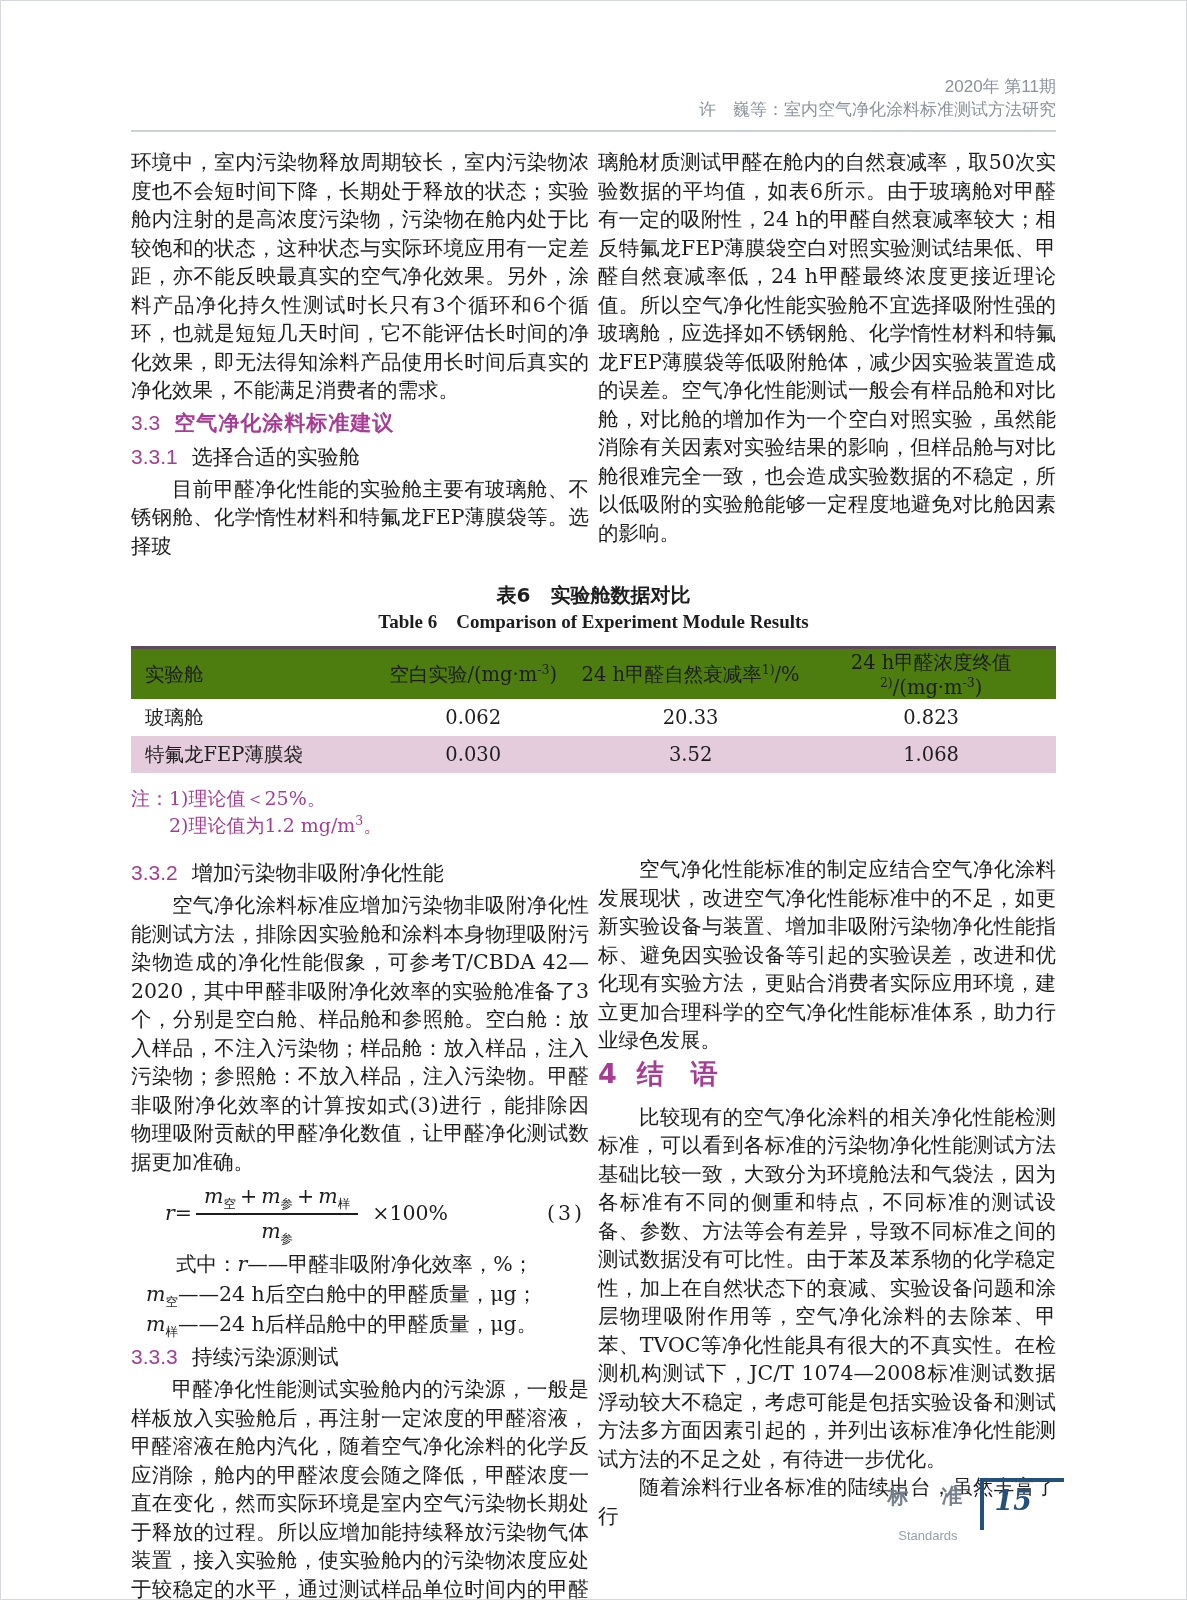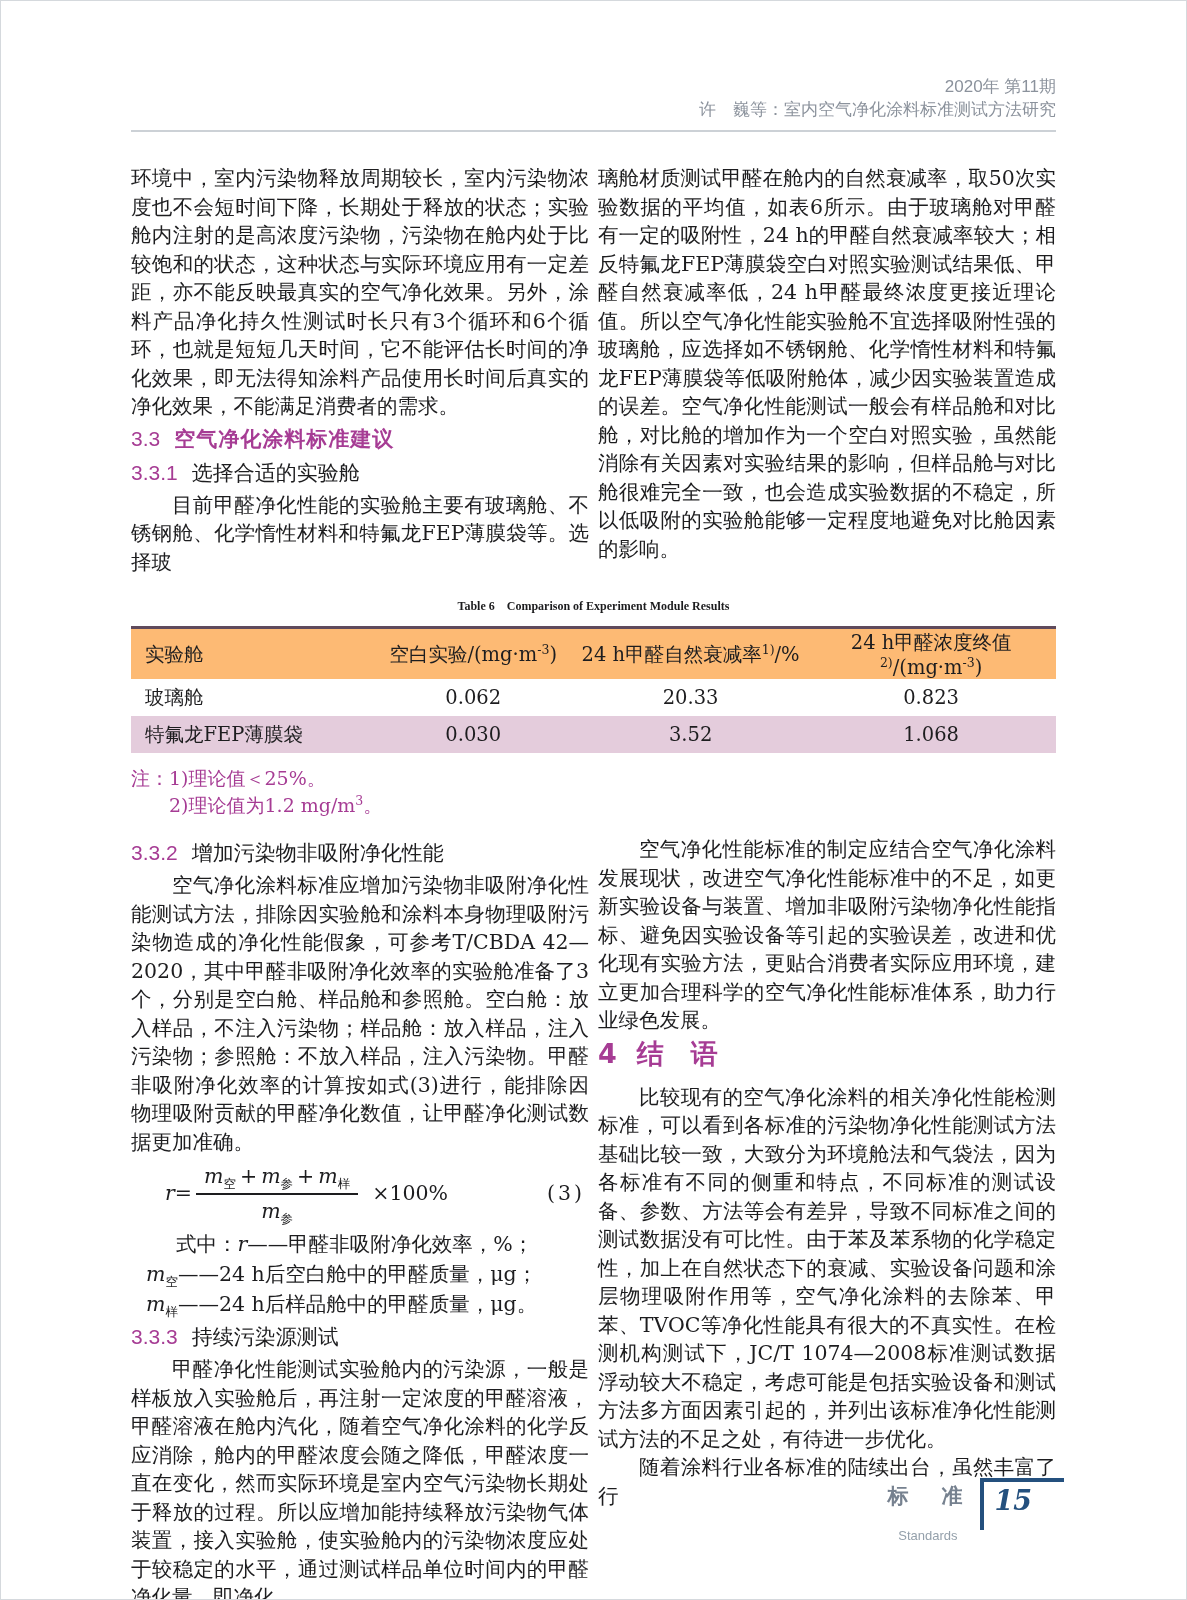--- a/index.html
+++ b/index.html
@@ -13,42 +13,42 @@
   .page-header {
     display:flex; justify-content:space-between; align-items:flex-end;
     font-family:"Liberation Sans","DejaVu Sans",sans-serif;
     font-size:17px; color:#8b929c; padding-bottom:9px;
     border-bottom:2px solid #ccd1d6;
     flex-direction:column;
   }
   
   .two-col { display:flex; justify-content:space-between; }
   .col { width:458px; font-size:20.5px; line-height:28.5px; text-align:justify; }
-  .top-cols { margin-top:32px; }
+  .top-cols { margin-top:16px; }
   .bottom-cols { margin-top:4px; }
   p { margin:0; }
   .indent { text-indent:2em; }
   
   .h-sub { font-size:21px; line-height:31px; margin:2px 0; text-align:left; }
   .h-num { font-family:"Liberation Sans","DejaVu Sans",sans-serif; color:#a63c94; margin-right:14px; }
   .h-purple .h-title { color:#a63c94; font-weight:bold; font-family:"DejaVu Sans","Liberation Sans",sans-serif; letter-spacing:1px; }
   .h-black .h-title { color:#1d1d1f; font-weight:normal; }
   .h-main { color:#a63c94; font-weight:bold; font-size:27px; line-height:34px;
     font-family:"DejaVu Sans","Liberation Sans",sans-serif; margin:2px 0 12px; text-align:left; }
   .h-main .h-main-num { margin-right:20px; color:#a63c94; }
   
   .table-block { margin-top:22px; }
   .tbl-title-cn { text-align:center; font-weight:bold; font-size:20px;
     font-family:"DejaVu Sans","Liberation Sans",sans-serif; }
-  .tbl-title-en { text-align:center; font-weight:bold; font-size:12px; margin-top:5px;
+  .tbl-title-en { text-align:center; font-weight:bold; font-size:19px; 
     font-family:"Liberation Serif","DejaVu Serif",serif; }
   table.data { width:100%; border-collapse:collapse; margin-top:11px; border-top:3px solid #5f4a5c; }
   table.data th, table.data td { font-weight:normal; font-size:19.5px; height:37px; text-align:center; padding:0 4px; }
   table.data th.c1, table.data td.c1 { text-align:left; padding-left:14px; }
-  table.data thead tr { background:#fdba74; }
+  table.data thead tr { background:#4d7c0f; }
   table.data tbody tr.row-even { background:#e4ccdc; }
   .c1 { width:26%; } .c2 { width:22%; } .c3 { width:25%; } .c4 { width:27%; }
   sup.s { font-size:12.5px; vertical-align:super; line-height:0; }
   .notes { color:#a63c94; font-size:19px; line-height:27px; margin:12px 0 16px; text-align:left; }
   .notes .line2 { padding-left:38px; }
   
   .formula { display:flex; align-items:center; padding-left:34px; margin:8px 0 6px; font-size:20.5px; line-height:1.2; }
   .fvar { font-style:italic; font-family:"DejaVu Serif","Liberation Serif",serif; }
   sub.cjk { font-size:12.5px; vertical-align:sub; line-height:0; }
   .frac { display:inline-flex; flex-direction:column; align-items:center; margin:0 4px; }
@@ -90,20 +90,21 @@
         <span class="h-num">3.3.1</span><span class="h-title">选择合适的实验舱</span>
       </div>
       <p class="indent">目前甲醛净化性能的实验舱主要有玻璃舱、不锈钢舱、化学惰性材料和特氟龙FEP薄膜袋等。选择玻</p>
     </div>
     <div class="col">
       <p>璃舱材质测试甲醛在舱内的自然衰减率，取50次实验数据的平均值，如表6所示。由于玻璃舱对甲醛有一定的吸附性，24 h的甲醛自然衰减率较大；相反特氟龙FEP薄膜袋空白对照实验测试结果低、甲醛自然衰减率低，24 h甲醛最终浓度更接近理论值。所以空气净化性能实验舱不宜选择吸附性强的玻璃舱，应选择如不锈钢舱、化学惰性材料和特氟龙FEP薄膜袋等低吸附舱体，减少因实验装置造成的误差。空气净化性能测试一般会有样品舱和对比舱，对比舱的增加作为一个空白对照实验，虽然能消除有关因素对实验结果的影响，但样品舱与对比舱很难完全一致，也会造成实验数据的不稳定，所以低吸附的实验舱能够一定程度地避免对比舱因素的影响。</p>
     </div>
   </div>
 
   <div class="table-block">
+    <div class="tbl-title-cn">表6　实验舱数据对比</div>
     <div class="tbl-title-en">Table 6　Comparison of Experiment Module Results</div>
     <table class="data">
       <thead>
         <tr>
           <th class="c1"><span>实验舱</span></th>
           <th class="c2"><span>空白实验/(mg·m</span><sup class="s">-3</sup><span>)</span></th>
           <th class="c3"><span>24 h甲醛自然衰减率</span><sup class="s">1)</sup><span>/%</span></th>
           <th class="c4"><span>24 h甲醛浓度终值</span><sup class="s">2)</sup><span>/(mg·m</span><sup class="s">-3</sup><span>)</span></th>
         </tr>
       </thead>

